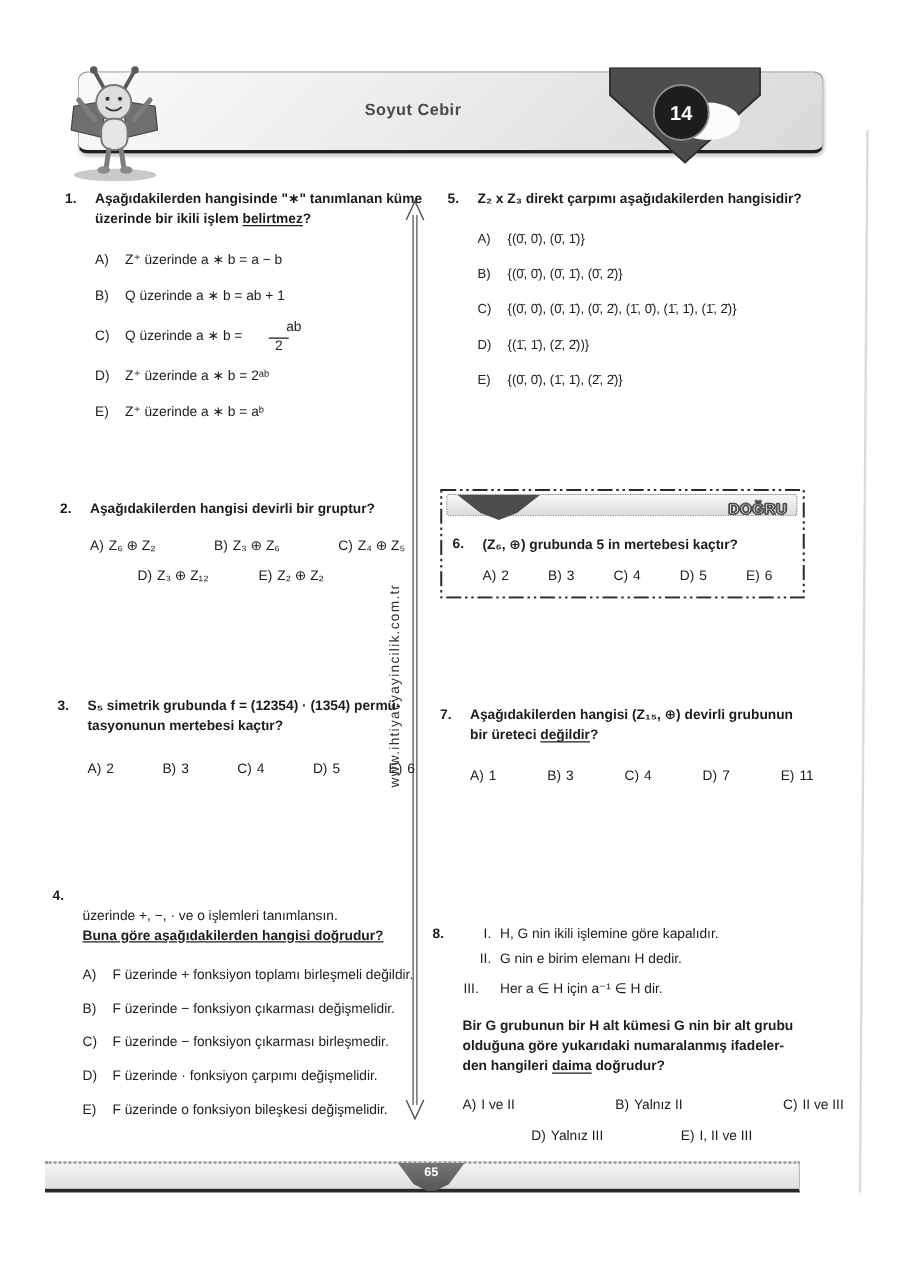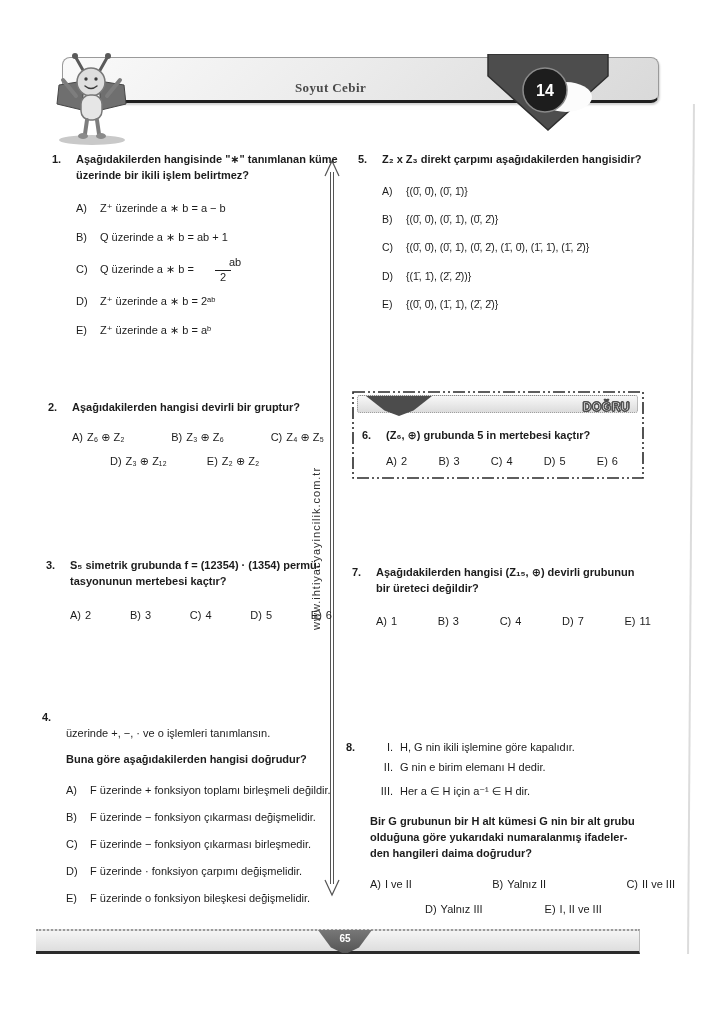--- a/index.html
+++ b/index.html
@@ -4,42 +4,42 @@
 <style>
   * { margin:0; padding:0; box-sizing:border-box; }
   html,body { width:725px; height:1024px; background:#fff; }
   body { font-family:"Liberation Sans","DejaVu Sans",sans-serif; color:#1c1c1c; position:relative; overflow:hidden; }
   .page { position:absolute; inset:0; background:#fff; }
 
   
   .scan-edge { position:absolute; left:690px; top:104px; width:2px; height:850px; background:#dcdcdc; transform:rotate(0.4deg); }
 
   
-  .header { position:absolute; left:62px; top:57px; width:597px; height:46px;
+  .header { position:absolute; left:62px; top:57px; width:597px; height:66px;
     background:linear-gradient(135deg,#fafafa 0%,#ececec 45%,#d9d9d9 100%);
     border:1px solid #9a9a9a; border-bottom:3px solid #1f1f1f; border-radius:8px;
-    box-shadow:1px 2px 2px rgba(0,0,0,0.18);font-family:Liberation Serif, serif; }
+    box-shadow:1px 2px 2px rgba(0,0,0,0.18); }
   .header-title { position:absolute; left:0; right:60px; top:22px; text-align:center;
     font-size:13px; font-weight:bold; color:#4a4a4a; letter-spacing:0.4px; }
   .badge { position:absolute; left:487px; top:54px; }
   .mascot { position:absolute; left:46px; top:52px; }
 
   
   .divider { position:absolute; left:321px; top:158px; }
   .watermark { position:absolute; left:310px; top:422px; height:210px;
     writing-mode:vertical-rl; transform:rotate(180deg);
     font-size:11px; letter-spacing:1px; color:#2e2e2e; background:#fff; padding:2px 0; }
 
   
   .q { position:absolute; display:flex; font-size:11px; line-height:1.45; }
   .qnum { font-weight:bold; width:24px; flex:none; }
   .qbody { flex:1; }
   .stem { font-weight:bold; }
   .stem-normal { font-weight:normal; }
-  .u { text-underline-offset:2px; }
+  .u { text-decoration:underline; text-underline-offset:2px; }
   .opt { display:flex; align-items:center; margin-top:11px; }
   .optlabel { width:24px; flex:none; }
   .opt-inline { display:inline-flex; gap:4px; white-space:nowrap; }
   .optrow { display:flex; }
   .frac { display:inline-flex; flex-direction:column; align-items:center; margin-left:6px; line-height:1.25; }
   .frac .fden { border-top:1.2px solid #1c1c1c; padding:0 5px; }
   .frac .fnum { padding:0 5px;margin-left:24px; }
   .nowrap { white-space:nowrap; }
 
   
@@ -209,21 +209,21 @@
     </div>
   </div>
 
   <div class="q" style="left:42px; top:710px; width:312px;">
     <div class="qnum">4.</div>
     <div class="qbody">
       <div class="stem-normal">
         <br>
         <span>üzerinde +, −, · ve o işlemleri tanımlansın.</span>
       </div>
-      <div class="stem" style="margin-top:10px;">Buna göre aşağıdakilerden hangisi doğrudur?</div>
+      <div class="stem" style="text-decoration:underline;">Buna göre aşağıdakilerden hangisi doğrudur?</div>
       <div class="opt" style="margin-top:15px;">
           <span class="optlabel">A)</span>
           <span>F üzerinde + fonksiyon toplamı birleşmeli değildir.</span>
         </div>
       <div class="opt">
           <span class="optlabel">B)</span>
           <span>F üzerinde − fonksiyon çıkarması değişmelidir.</span>
         </div>
       <div class="opt">
           <span class="optlabel">C)</span>
@@ -340,21 +340,21 @@
     <div class="qbody">
       <div style="display:flex; margin-top:0;">
           <span style="width:30px; text-align:right; padding-right:7px; flex:none;">I.</span>
           <span>H, G nin ikili işlemine göre kapalıdır.</span>
         </div>
       <div style="display:flex; margin-top:4px;">
           <span style="width:30px; text-align:right; padding-right:7px; flex:none;">II.</span>
           <span>G nin e birim elemanı H dedir.</span>
         </div>
       <div style="display:flex; margin-top:8px;">
-          <span style="width:30px; text-align:right; padding-right:7px; flex:none;">III.</span>
+          <span style="width:30px; text-align:right; padding-right:17px; flex:none;">III.</span>
           <span>Her a ∈ H için a⁻¹ ∈ H dir.</span>
         </div>
       <div class="stem" style="margin-top:14px;">
         <span>Bir G grubunun bir H alt kümesi G nin bir alt grubu</span><br>
         <span>olduğuna göre yukarıdaki numaralanmış ifadeler-</span><br>
         <span>den hangileri </span><span class="u">daima</span><span> doğrudur?</span>
       </div>
       <div class="optrow" style="margin-top:15px; width:305px; justify-content:space-between;">
         <span class="opt-inline">
             <span>A)</span>

